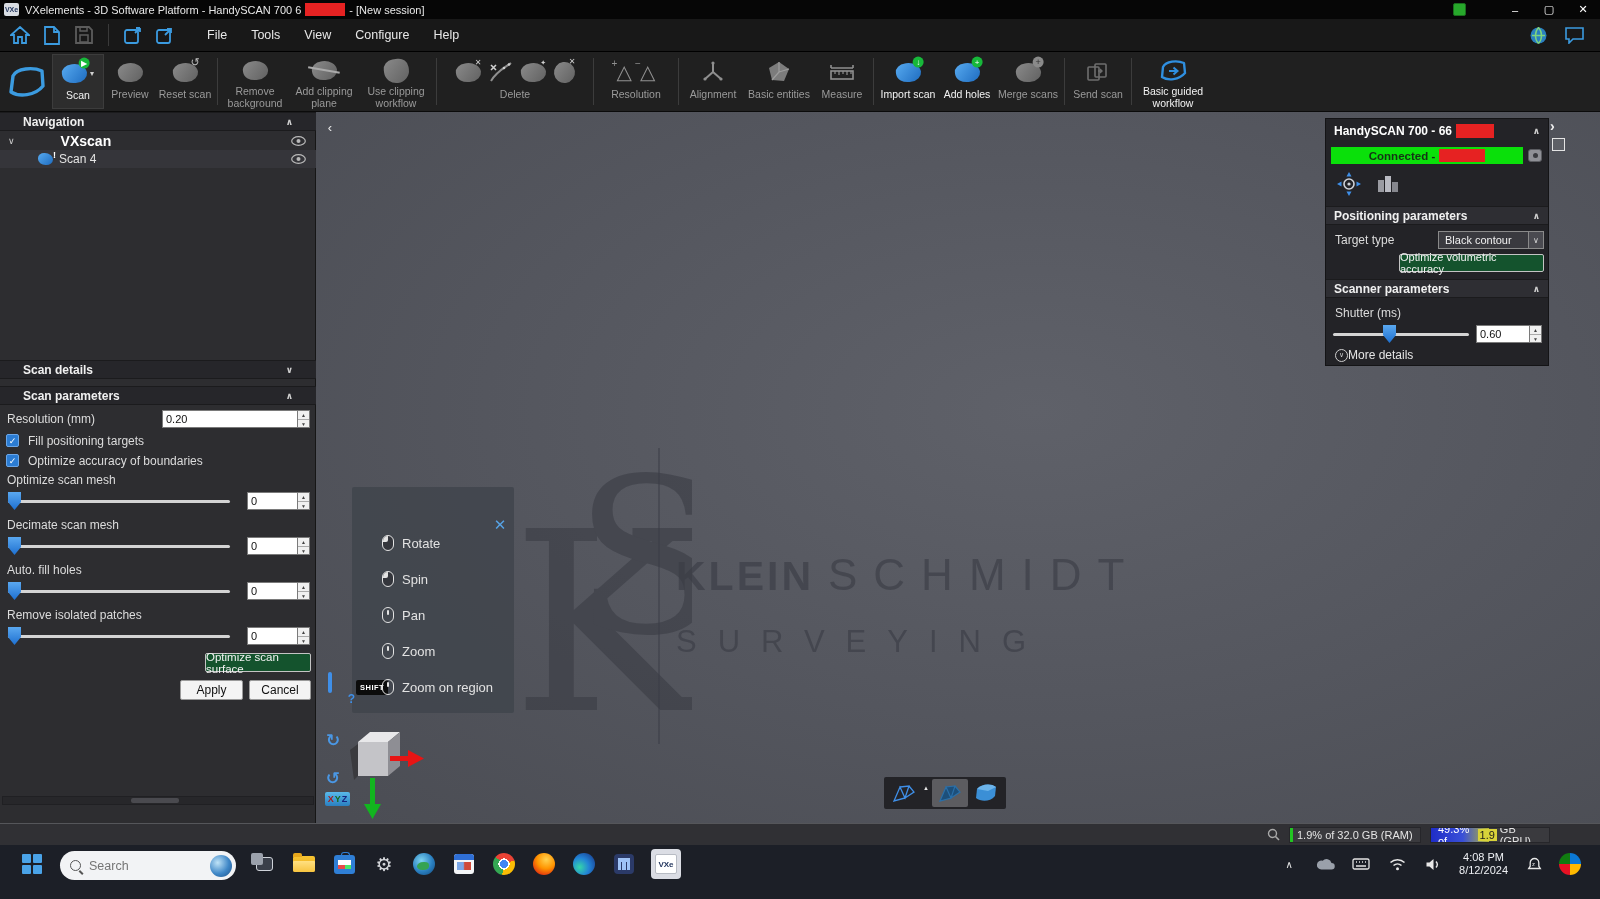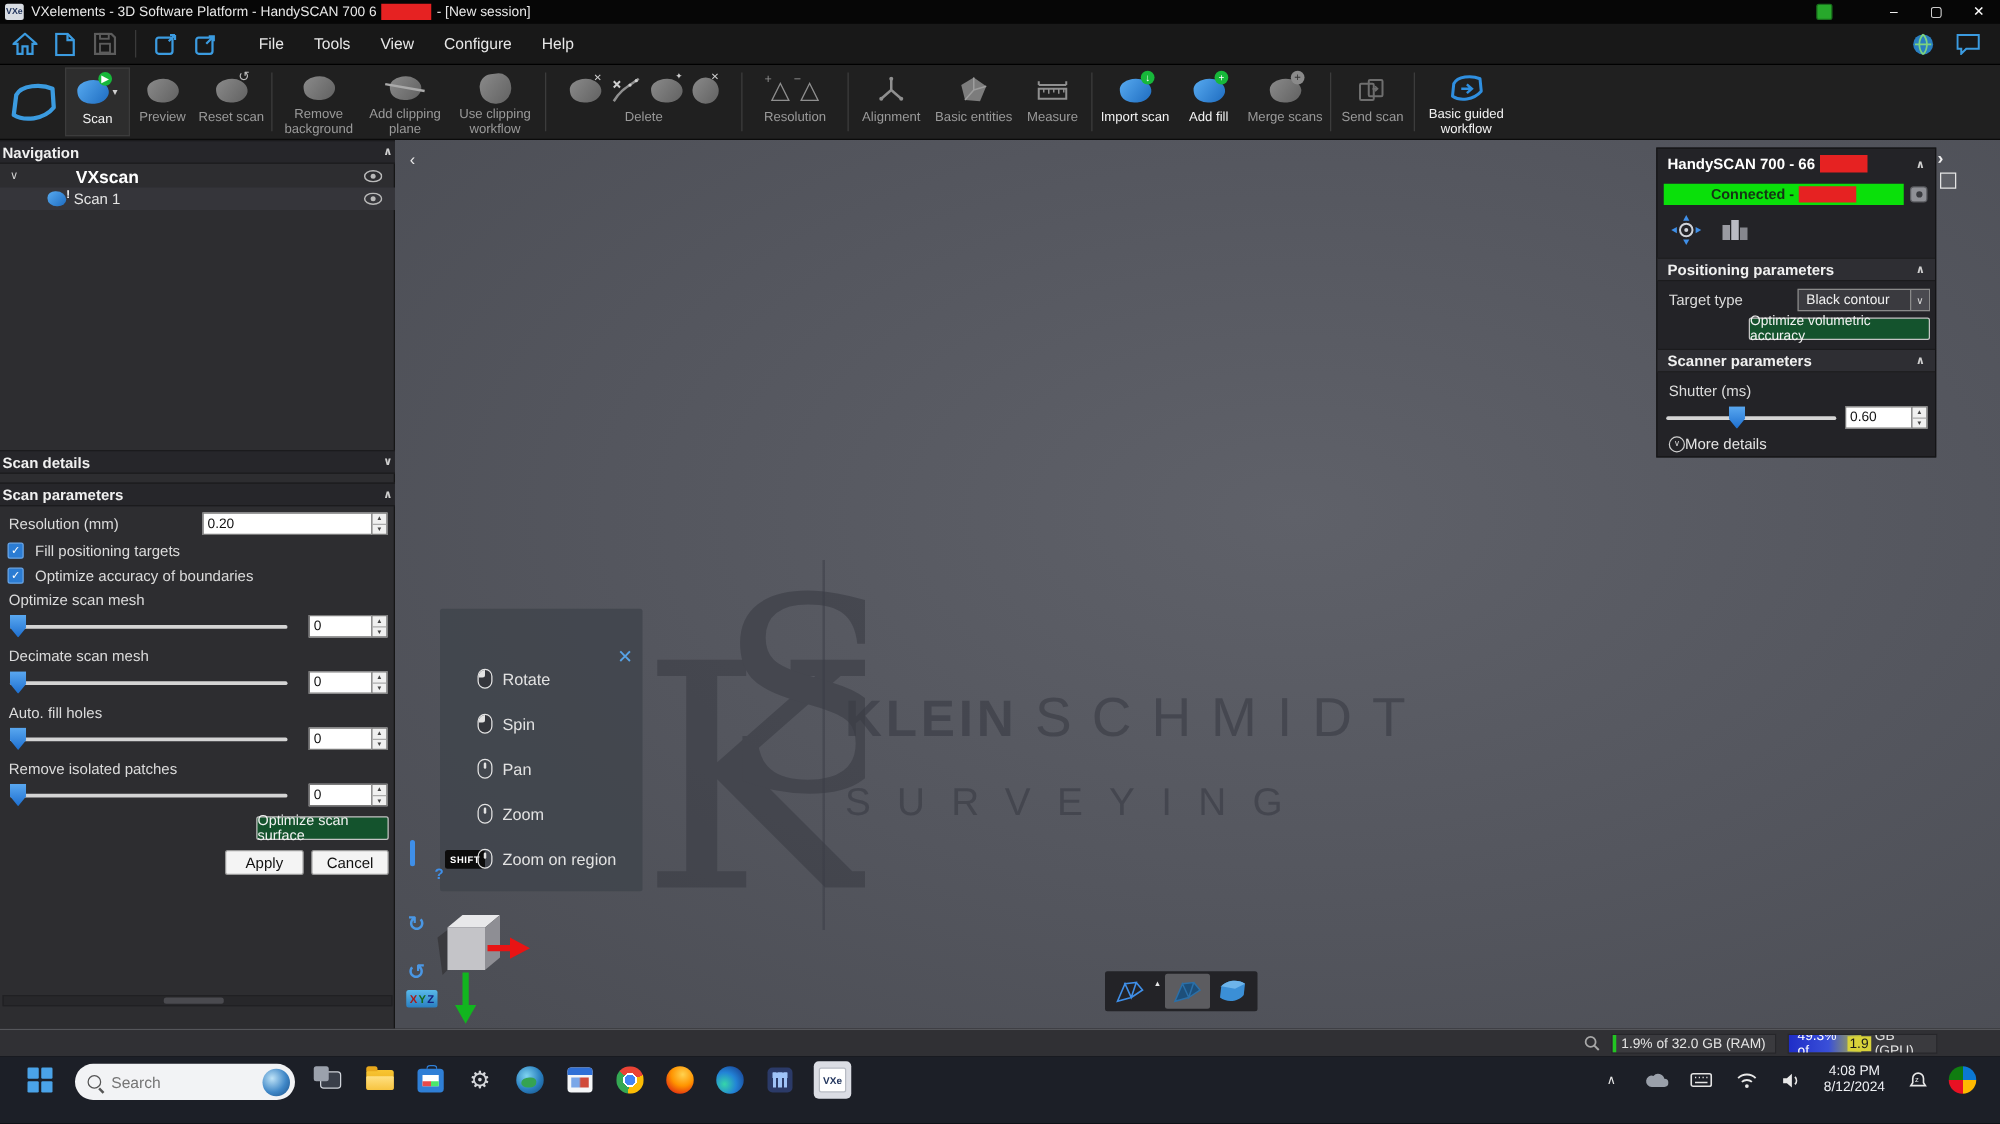--- a/index.html
+++ b/index.html
@@ -45,21 +45,21 @@
   .badge.gray { background:#8a8a8a; color:#333; top:-5px; right:-4px; }
   .caret { color:#d0d0d0; font-size:8px; margin-left:3px; }
   .tri-ico { font-size:20px; color:#8f8f8f; line-height:1; position:relative; }
   .tri-sign { position:absolute; top:-3px; left:-5px; font-size:10px; color:#8f8f8f; }
 
   
   .workspace { position:absolute; left:0; top:112px; width:1600px; height:711px; display:flex; }
 
   
   .lpanel { position:relative; width:316px; height:711px; background:#2d2d30; border-right:1px solid #161616; font-size:12px; }
-  .sec-head { position:absolute; left:0; width:316px; height:19px; background:#26262a; border-top:1px solid #1b1b1d; border-bottom:1px solid #1b1b1d; display:flex; align-items:center; padding:0 2px; font-weight:bold; color:#f0f0f0; font-size:12px; }
+  .sec-head { position:absolute; left:0; width:316px; height:19px; background:#26262a; border-top:1px solid #1b1b1d; border-bottom:1px solid #1b1b1d; display:flex; align-items:center; padding:0 23px; font-weight:bold; color:#f0f0f0; font-size:12px; }
   .sec-head .chev { margin-left:auto; font-size:9px; color:#cfcfcf; }
   .tree-root { position:absolute; left:0; top:19px; width:316px; height:19px; display:flex; align-items:center; padding-left:8px; }
   .tree-root .twisty { font-size:9px; color:#cfcfcf; margin-right:8px; }
   .tree-root .rootlbl { font-weight:bold; font-size:14px; color:#fff;margin-left:38px; }
   .tree-child { position:absolute; left:0; top:38px; width:316px; height:18px; background:#35353a; display:flex; align-items:center; padding-left:38px; color:#e4e4e4; }
   .eye { margin-left:auto; margin-right:10px; display:flex; }
   .scan-mini { width:15px; height:12px; border-radius:45% 60% 50% 55%; background:linear-gradient(135deg,#57aaf0,#1e6cc0); margin-right:6px; position:relative; }
   .scan-mini .ex { position:absolute; right:-3px; top:-3px; color:#fff; font-size:9px; font-weight:bold; }
   .lp-row { position:absolute; left:0; width:316px; display:flex; align-items:center; color:#dcdcdc; }
   .num-wrap { display:flex; height:18px; }
@@ -390,21 +390,21 @@
       <div class="rlabel">Import scan</div>
     </div>
     <div class="rbtn on" style="width:56px">
       <div class="ric">
           <span class="blob blue">
             <span class="badge green">
               <span>+</span>
             </span>
           </span>
         </div>
-      <div class="rlabel">Add fill</div>
+      <div class="rlabel">Add holes</div>
     </div>
     <div class="rbtn" style="width:66px">
       <div class="ric">
           <span class="blob gray">
             <span class="badge gray" style="font-size:9px">+</span>
           </span>
         </div>
       <div class="rlabel">Merge scans</div>
     </div>
     <div class="rsep"></div>
@@ -448,21 +448,21 @@
           <svg width="15" height="10" viewBox="0 0 15 10">
               <ellipse cx="7.5" cy="5" rx="6.8" ry="4.4" fill="none" stroke="#b9b9b9" stroke-width="1.2"></ellipse>
               <circle cx="7.5" cy="5" r="2" fill="#b9b9b9"></circle>
             </svg>
         </span>
       </div>
       <div class="tree-child">
         <span class="scan-mini">
             <span class="ex">!</span>
           </span>
-        <span>Scan 1</span>
+        <span>Scan 4</span>
         <span class="eye">
           <svg width="15" height="10" viewBox="0 0 15 10">
               <ellipse cx="7.5" cy="5" rx="6.8" ry="4.4" fill="none" stroke="#b9b9b9" stroke-width="1.2"></ellipse>
               <circle cx="7.5" cy="5" r="2" fill="#b9b9b9"></circle>
             </svg>
         </span>
       </div>
 
       <div class="sec-head" style="top:248px">
         <span>Scan details</span>

